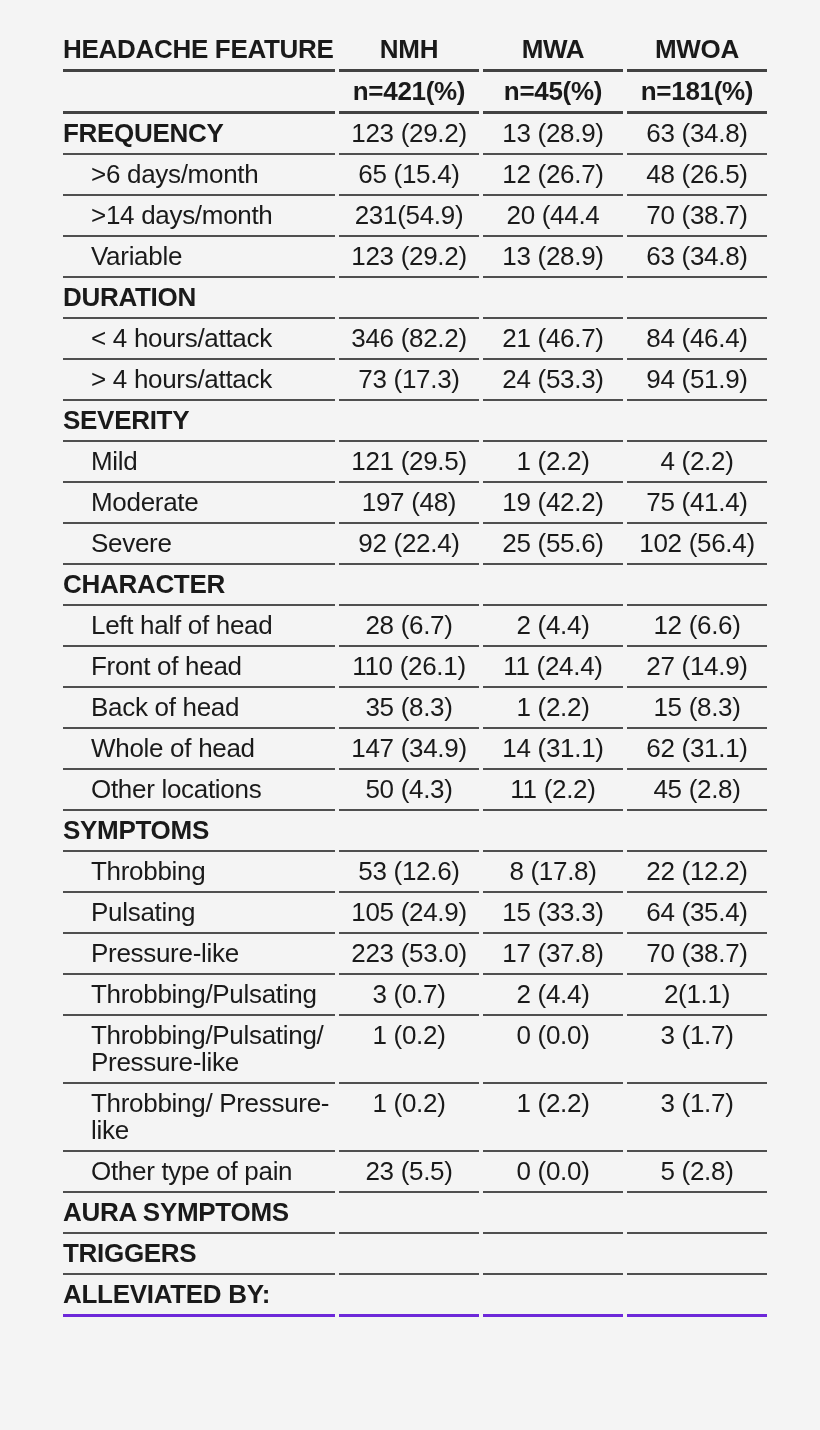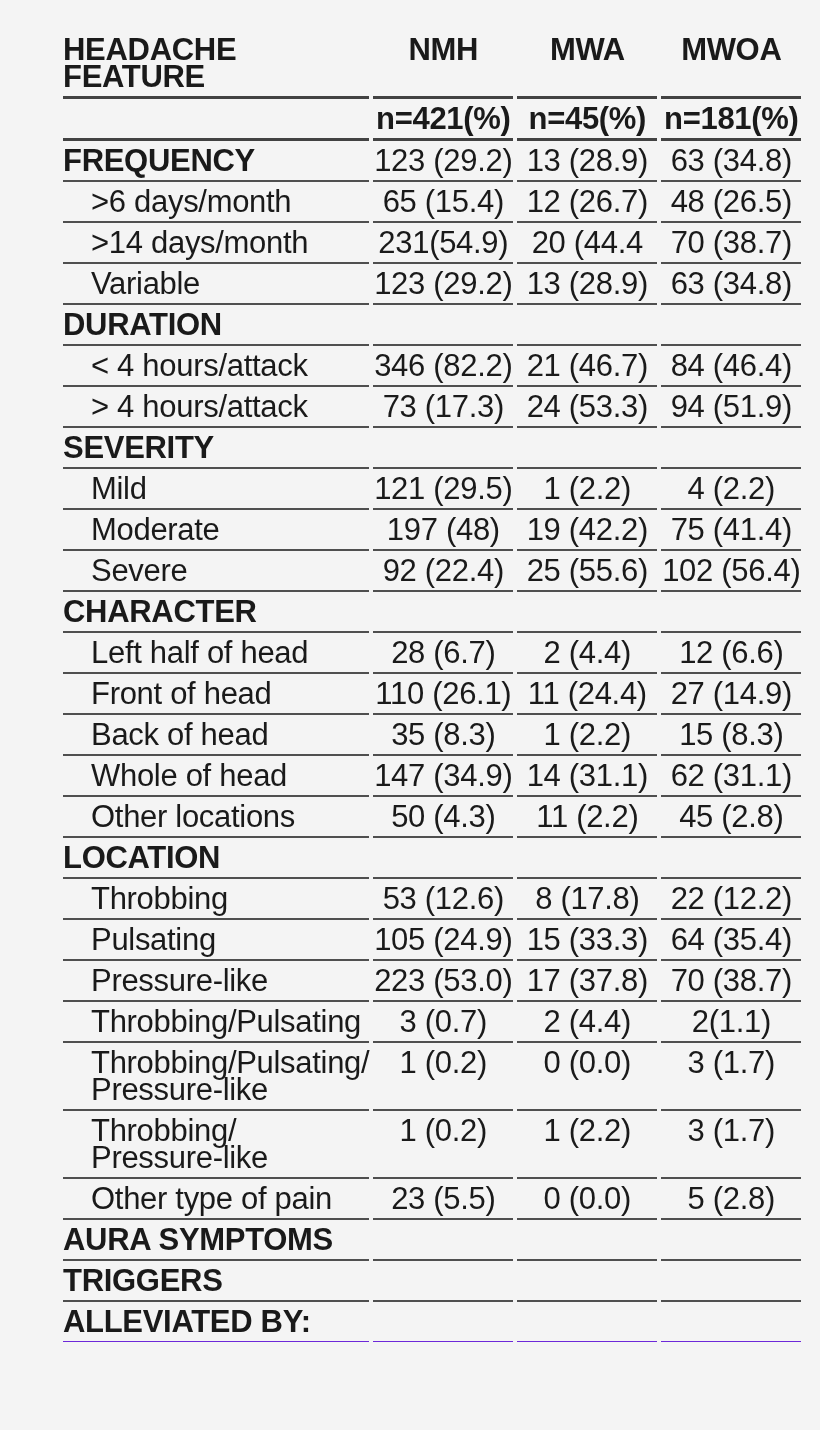--- a/index.html
+++ b/index.html
@@ -12,21 +12,21 @@
     background: #f4f4f4;
     overflow: hidden;
     font-family: "Liberation Sans", sans-serif;
     color: #1a1a1a;
   }
   table.headache-table {
     border-collapse: separate;
     border-spacing: 4px 0;
     margin: 30px 0 0 59px;
     table-layout: fixed;
-    font-size: 31px;
+    font-size: 26px;
     line-height: 27px;
     letter-spacing: -0.3px;
   }
   col.c-label  { width: 272px; }
   col.c-val    { width: 140px; }
 
   td, th {
     padding: 6px 0 6px 0;
     vertical-align: top;
     font-weight: normal;
@@ -38,21 +38,21 @@
   }
   th.label, td.label {
     text-align: left;
   }
   td.value, th.value {
     text-align: center;
   }
   tr.item td.label { padding-left: 28px; }
   tr.section-bold td.label { font-weight: 700; padding-left: 0; }
   tr.section-plain td.label { font-weight: bold; padding-left: 0; }
-  tr.last-row td { border-bottom: 1px solid #6d28d9; }
+  tr.last-row td { border-bottom: 3px solid #6d28d9; }
 </style>
 </head>
 <body>
 
 <table class="headache-table">
   <colgroup>
     <col class="c-label">
     <col class="c-val">
     <col class="c-val">
     <col class="c-val">
@@ -168,21 +168,21 @@
     <td class="value">14 (31.1)</td>
     <td class="value">62 (31.1)</td>
   </tr>
       <tr class="item">
     <td class="label">Other locations</td>
     <td class="value">50 (4.3)</td>
     <td class="value">11 (2.2)</td>
     <td class="value">45 (2.8)</td>
   </tr>
       <tr class="section-bold">
-    <td class="label">LOCATION</td>
+    <td class="label">SYMPTOMS</td>
     <td class="value"></td>
     <td class="value"></td>
     <td class="value"></td>
   </tr>
       <tr class="item">
     <td class="label">Throbbing</td>
     <td class="value">53 (12.6)</td>
     <td class="value">8 (17.8)</td>
     <td class="value">22 (12.2)</td>
   </tr>

